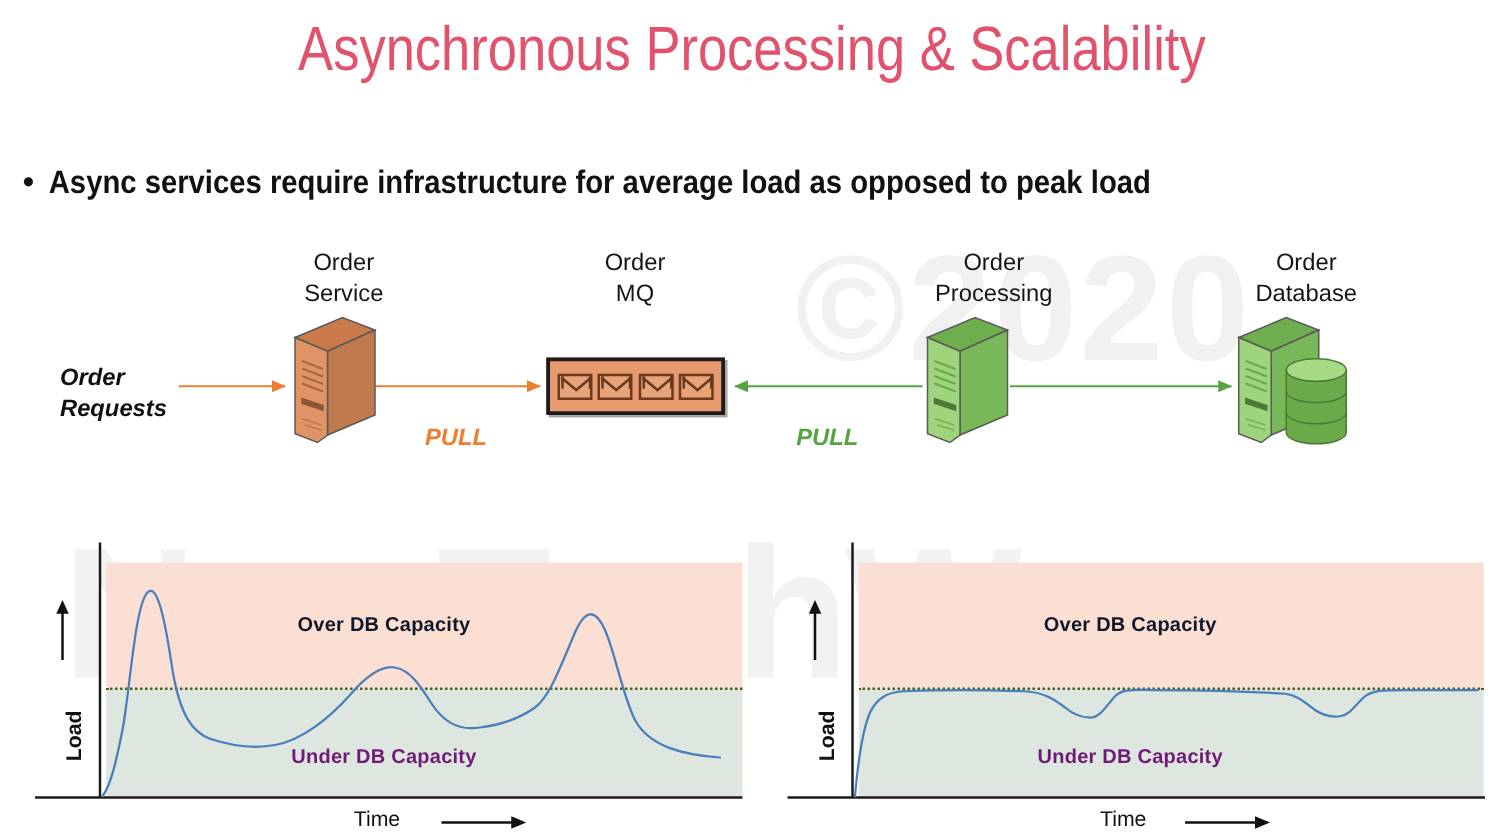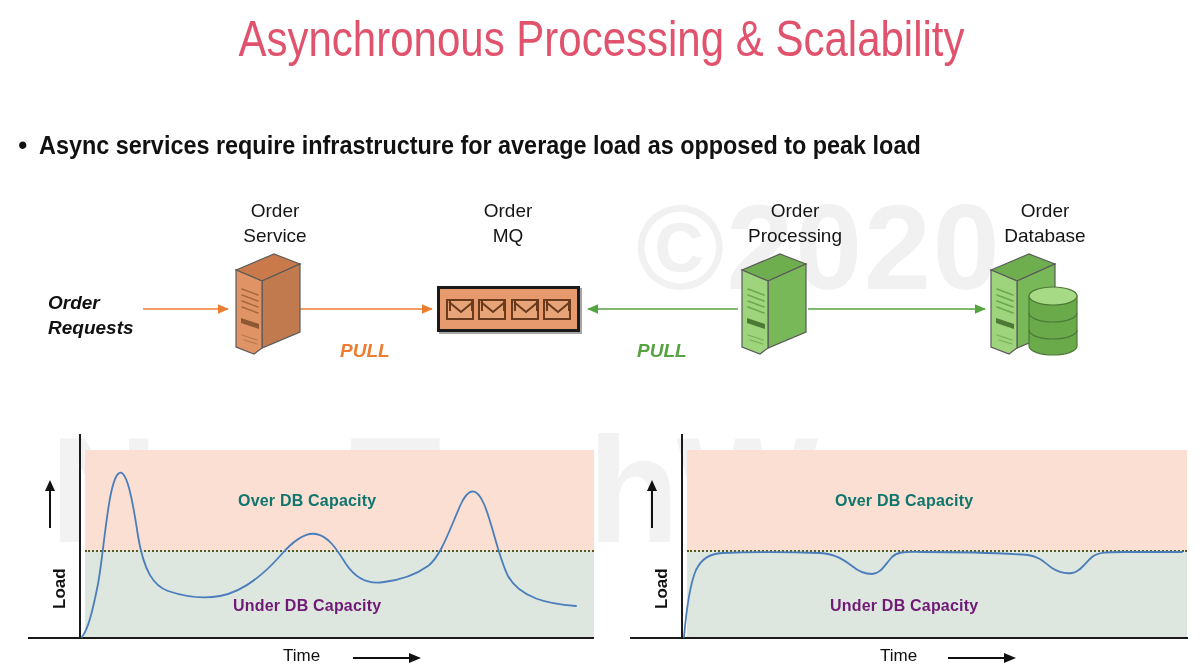--- a/index.html
+++ b/index.html
@@ -74,21 +74,21 @@
   .chart{position:absolute;top:424px;height:242px;z-index:2;}
   .chart-left{left:28px;width:570px;}
   .chart-right{left:630px;width:560px;}
   .chart-inner{position:absolute;inset:0;}
   .axis-v{position:absolute;background:#1a1a1a;width:2px;}
   .axis-h{position:absolute;background:#1a1a1a;height:2px;}
   .band-over{position:absolute;background:#fadfd2;}
   .band-under{position:absolute;background:#dde6df;}
   .cap-line{position:absolute;height:0;border-top:2px dotted #5a5a20;}
   .zone-label{position:absolute;font-size:16px;font-weight:700;letter-spacing:.2px;}
-  .zone-over{color:#0f766e;}
+  .zone-over{color:#0f172a;}
   .zone-under{color:#701a75;}
   .load-label{
     position:absolute;font-size:17px;font-weight:700;color:#111;
     transform:rotate(-90deg);transform-origin:0 0;white-space:nowrap;
   }
   .time-label{position:absolute;font-size:17px;font-weight:400;color:#111;}
   .curve{position:absolute;left:0;top:0;overflow:visible;}
 </style>
 </head>
 <body style="background: rgb(255, 255, 255);">

